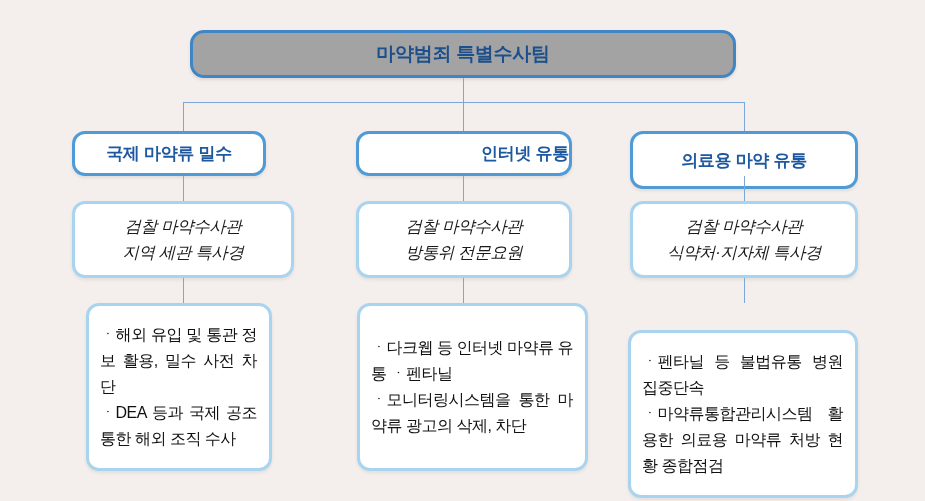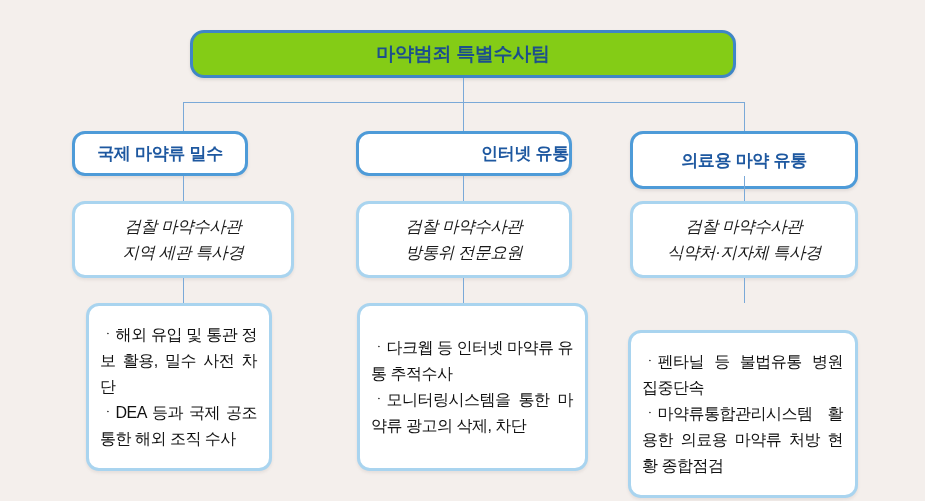--- a/index.html
+++ b/index.html
@@ -34,21 +34,21 @@
     display: flex;
     align-items: center;
     justify-content: center;
     text-align: center;
     background: #ffffff;
   }
 
   .box-root {
     border: 3px solid #3f86c6;
     border-radius: 14px;
-    background: #84cc16;
+    background: #a3a3a3;
     box-shadow: 0 2px 3px rgba(120,110,105,0.18);
   }
   .box-root .label {
     color: #1c4f8c;
     font-size: 19px;
     font-weight: bold;
     letter-spacing: -0.3px;
   }
 
   .box-cat {
@@ -104,21 +104,21 @@
   <div class="box box-root" style="left:190px; top:30px; width:546px; height:48px;">
     <span class="label">마약범죄 특별수사팀</span>
   </div>
 
   <div class="conn conv conn-v" style="left:463px; top:78px; width:1px; height:24px;"></div>
   <div class="conn conn-h" style="left:183px; top:102px; width:562px; height:1px;"></div>
   <div class="conn conn-v" style="left:183px; top:102px; width:1px; height:31px;"></div>
   <div class="conn conn-v" style="left:463px; top:102px; width:1px; height:31px;"></div>
   <div class="conn conn-v" style="left:744px; top:102px; width:1px; height:31px;"></div>
 
-  <div class="box box-cat" style="left:72px; top:131px; width:176px; height:45px;">
+  <div class="box box-cat" style="left:72px; top:131px; width:194px; height:45px;">
     <span class="label">국제 마약류 밀수</span>
   </div>
   <div class="conn conn-v" style="left:183px; top:176px; width:1px; height:25px;"></div>
   <div class="box box-staff" style="left:72px; top:201px; width:222px; height:77px;">
     <span class="label">검찰 마약수사관
 지역 세관 특사경</span>
   </div>
   <div class="conn conn-v" style="left:183px; top:278px; width:1px; height:25px;"></div>
   <div class="box box-detail" style="left:70px; top:303px; width:186px; height:168px;margin-left:16px;">
     <span class="label">ㆍ해외 유입 및 통관 정보 활용, 밀수 사전 차단
@@ -128,21 +128,21 @@
   <div class="box box-cat" style="left:356px; top:131px; width:216px; height:45px;justify-content:flex-end;">
     <span class="label">인터넷 유통</span>
   </div>
   <div class="conn conn-v" style="left:463px; top:176px; width:1px; height:25px;"></div>
   <div class="box box-staff" style="left:356px; top:201px; width:216px; height:77px;">
     <span class="label">검찰 마약수사관
 방통위 전문요원</span>
   </div>
   <div class="conn conn-v" style="left:463px; top:278px; width:1px; height:25px;"></div>
   <div class="box box-detail" style="left:357px; top:303px; width:231px; height:168px;">
-    <span class="label">ㆍ다크웹 등 인터넷 마약류 유통 추적수사
+    <span class="label">ㆍ다크웹 등 인터넷 마약류 유통 ㆍ펜타닐
 ㆍ모니터링시스템을 통한 마약류 광고의 삭제, 차단</span>
   </div>
 
   <div class="box box-cat" style="left:630px; top:131px; width:228px; height:58px;">
     <span class="label">의료용 마약 유통</span>
   </div>
   <div class="conn conn-v" style="left:744px; top:176px; width:1px; height:25px;"></div>
   <div class="box box-staff" style="left:630px; top:201px; width:228px; height:77px;">
     <span class="label">검찰 마약수사관
 식약처·지자체 특사경</span>

